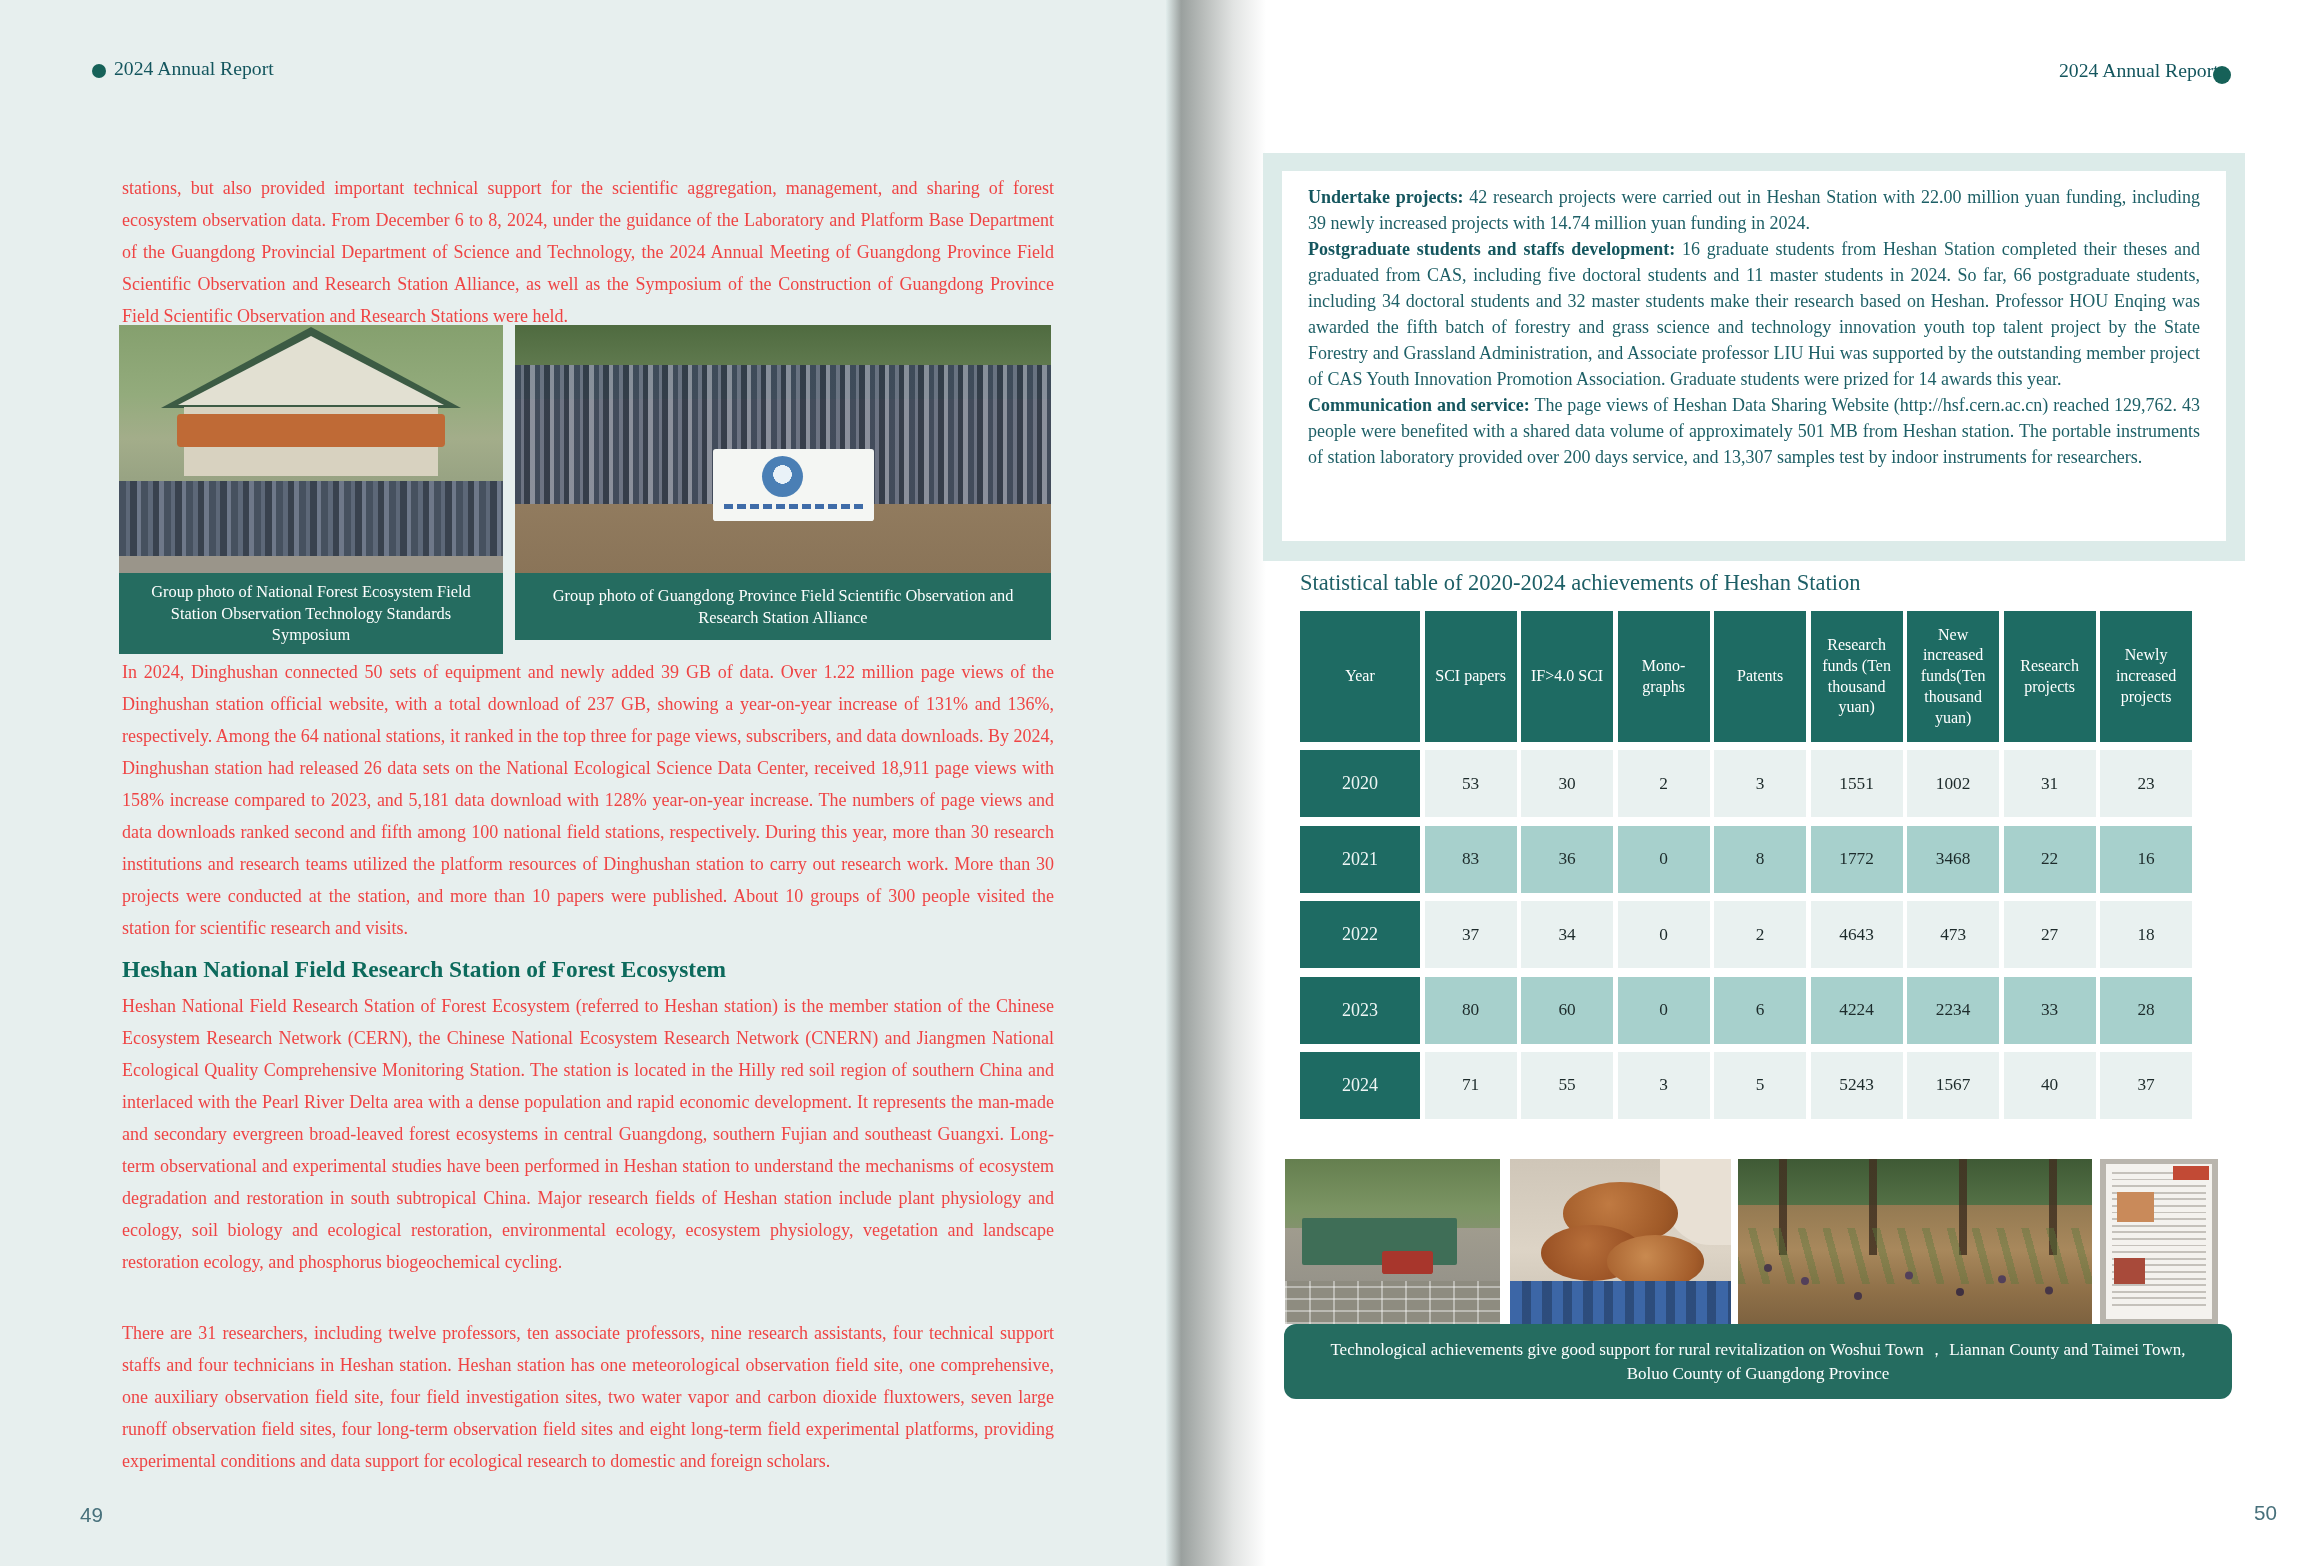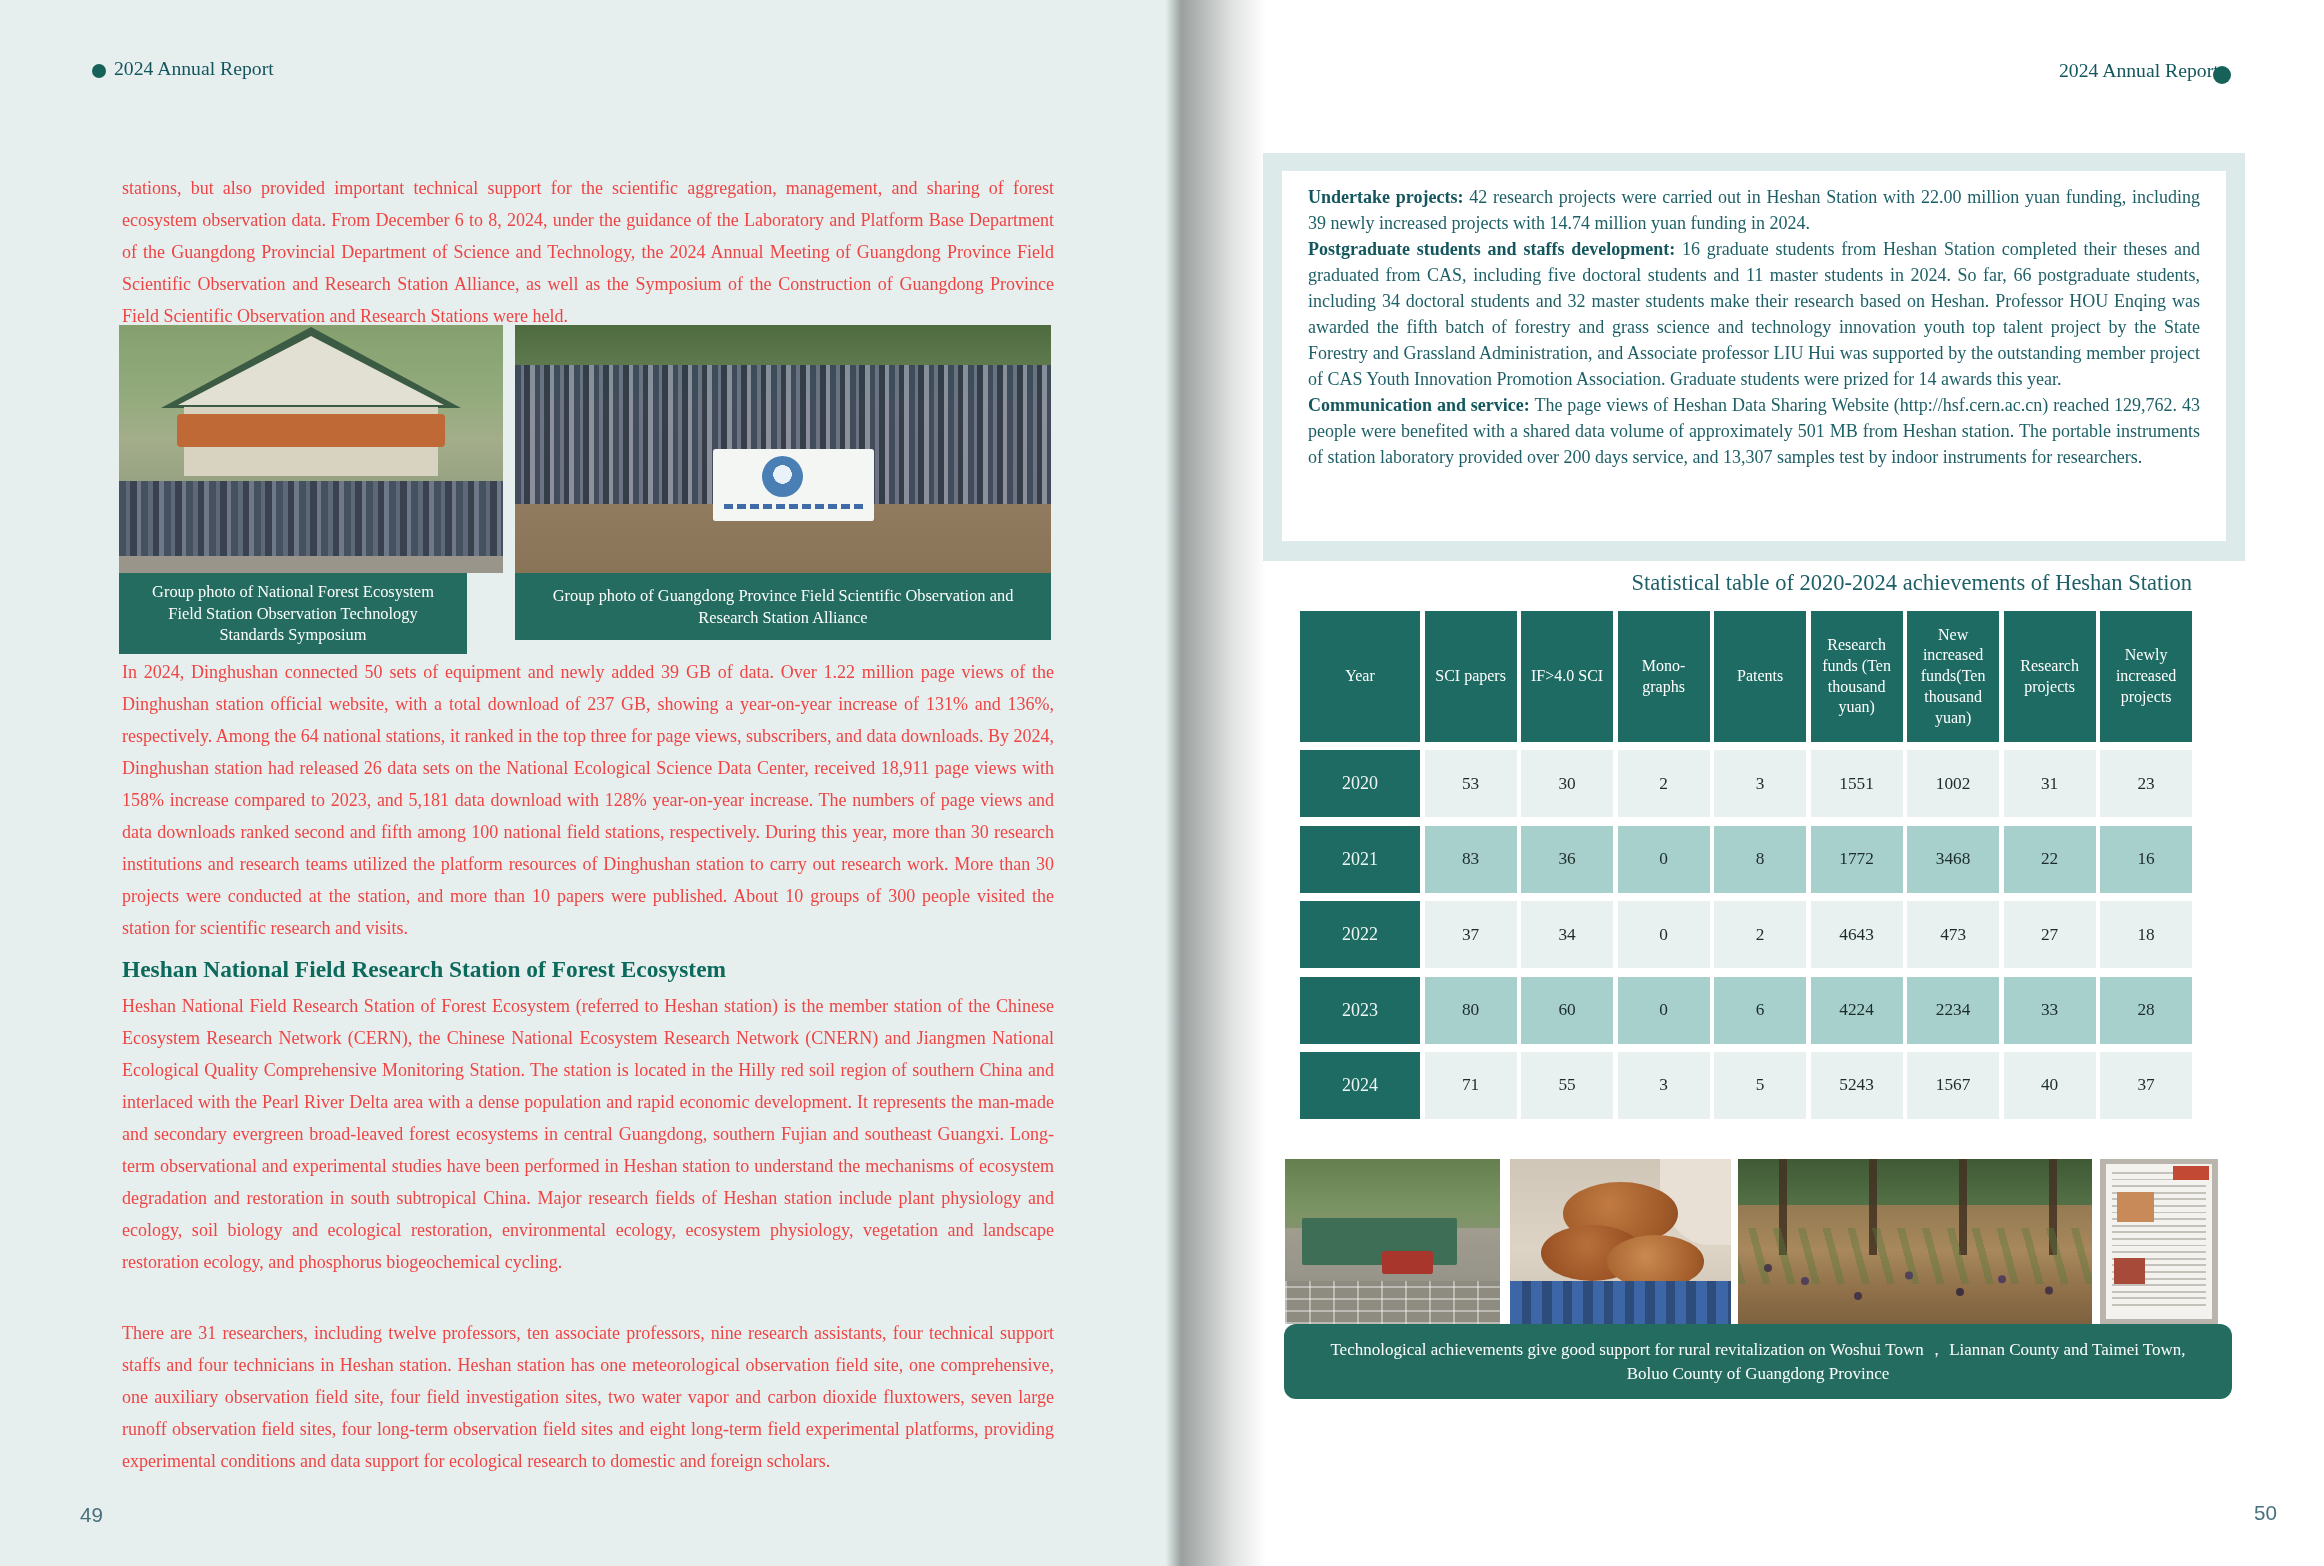--- a/index.html
+++ b/index.html
@@ -31,21 +31,21 @@
   #section-heading { font-size:23.4px; font-weight:bold; color:#0c6a5c;
                      margin:12px 0 6.6px 0; text-align:left; }
   #staff-par { margin-top:39px; }
   
   .photo { position:absolute; top:325px; height:248px; overflow:hidden; }
   #photoA { left:119px; width:384px; }
   #photoB { left:515px; width:536px; }
   .cap { position:absolute; top:573px; box-sizing:border-box; background:#256c60; color:#fdfefe;
          font-size:16.4px; line-height:1.32; display:flex; align-items:center; justify-content:center;
          text-align:center; padding:4.7px 15px; }
-  #capA { left:119px; width:348px; height:81px; }
+  #capA { left:119px; width:384px; height:81px; }
   #capB { left:515px; width:536px; height:67px; }
   .abs { position:absolute; }
   
   .pA-bg { inset:0; background:linear-gradient(180deg,#85a06e 0%,#93ab7c 28%,#a3ad8a 46%,#98a383 62%,#8d987a 100%); }
   .pA-roof-dark { left:50%; top:1.9px; transform:translateX(-50%);
                   border-left:150px solid transparent; border-right:150px solid transparent;
                   border-bottom:81px solid #3c5b44; width:0; height:0; }
   .pA-roof { left:50%; top:11.2px; transform:translateX(-50%);
              border-left:133px solid transparent; border-right:133px solid transparent;
              border-bottom:69px solid #e2e0d2; width:0; height:0; }
@@ -63,21 +63,21 @@
   .pB-logo   { left:46%; top:53%; width:41px; height:41px; border-radius:50%;
                background:radial-gradient(circle at 50% 45%,#e9f2f8 0 30%,#4a7fb5 31% 100%); }
   .pB-bline  { left:39%; top:72%; width:26%; height:5.6px;
                background:repeating-linear-gradient(90deg,#3f6ca8 0 9.4px,transparent 9.4px 13px); }
   
   .panel     { position:absolute; left:1263px; top:153px; width:982px; height:408px; background:#dcebe9; }
   .whitebox  { position:absolute; left:1282px; top:171px; width:944px; height:370px; background:#ffffff;
                box-sizing:border-box; padding:13px 26px; overflow:hidden; }
   .whitebox p { margin:0; font-size:18px; line-height:26px; text-align:justify; color:#1d5f66; }
   .whitebox b { color:#14565e; }
-  #table-title { position:absolute; left:1300px; top:570px; width:892px; text-align:right;
+  #table-title { position:absolute; left:1300px; top:570px; width:892px; text-align:left;
                  font-size:22.5px; color:#1d5f66; }
   .tableGrid { position:absolute; left:1300px; top:611px; width:892px;
                display:grid; grid-template-columns:120px repeat(8,1fr); gap:8.4px 4.7px; }
   .tableGrid .th { background:#1e6b63; color:#ffffff; height:131px; display:flex; align-items:center;
                    justify-content:center; text-align:center; font-size:16px; line-height:1.3; padding:0 3.7px; }
   .tableGrid .td { height:67px; display:flex; align-items:center; justify-content:center;
                    font-size:17.3px; color:#1d2b2b; }
   .tableGrid .year  { background:#1e6b63; color:#eef5f4; font-size:18px; }
   .tableGrid .light { background:#e9f1f0; }
   .tableGrid .dark  { background:#a7d0cc; }

